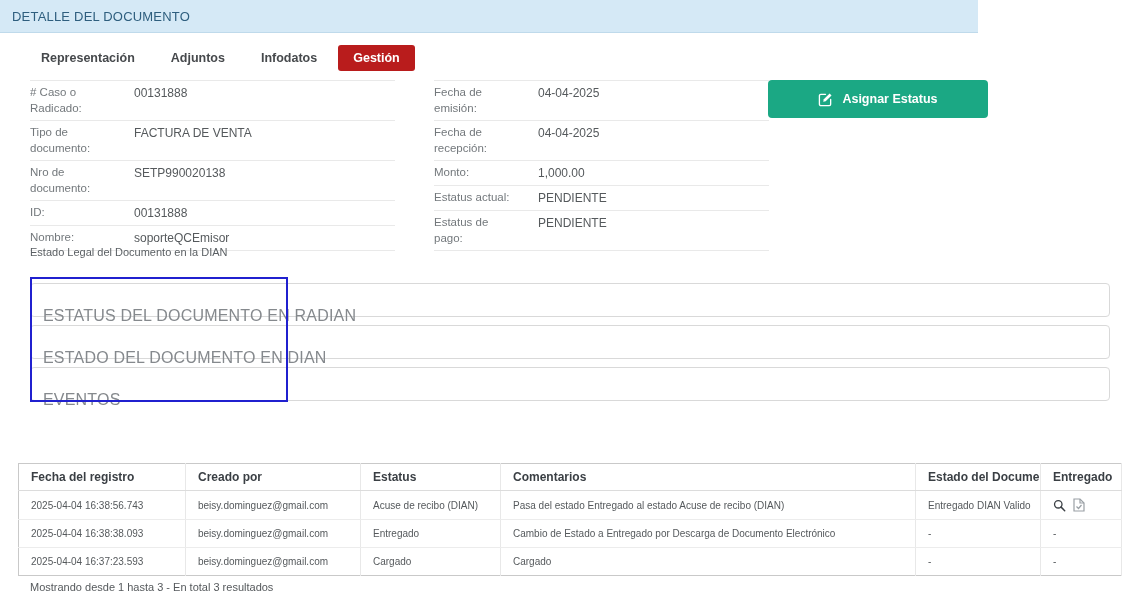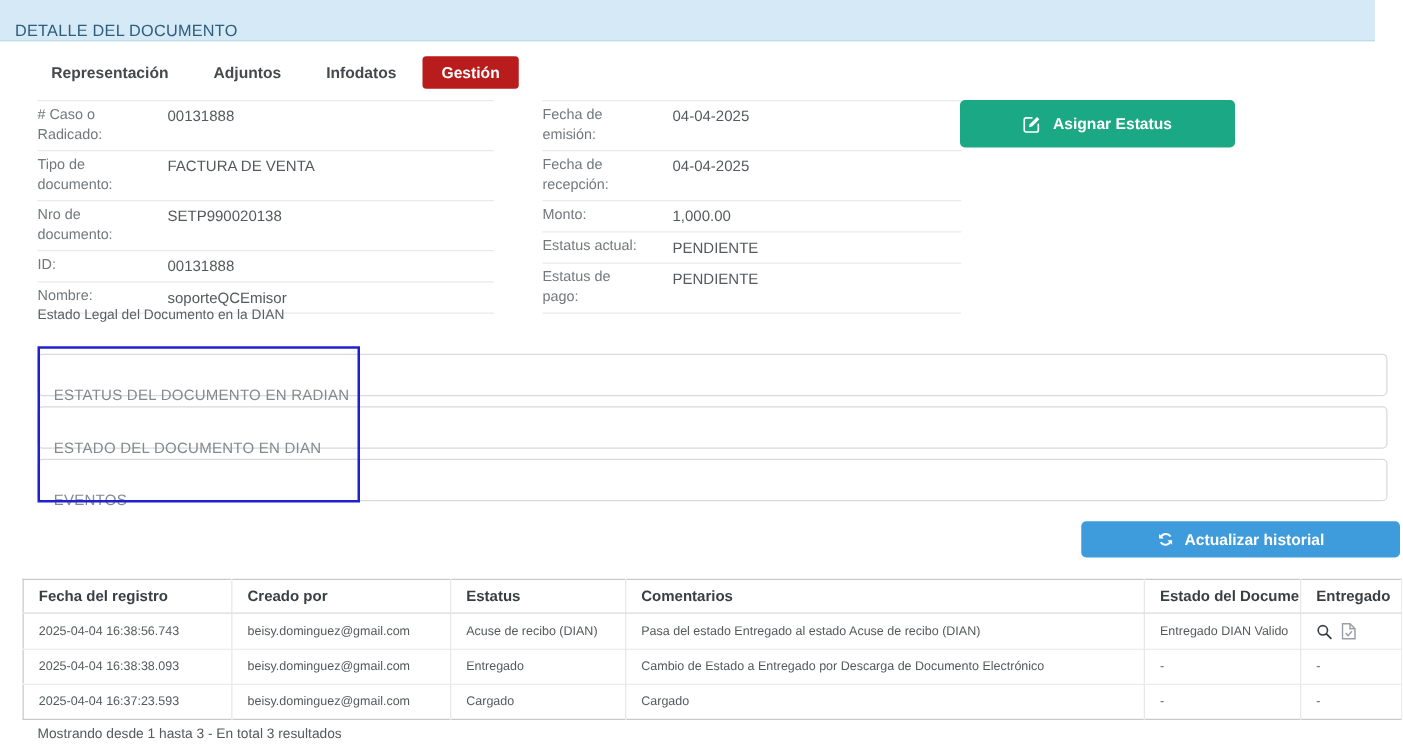--- a/index.html
+++ b/index.html
@@ -1,23 +1,23 @@
 <!DOCTYPE html>
 <html><head>
 <meta charset="utf-8">
 <style>
   * { box-sizing: border-box; margin: 0; padding: 0; }
   html,body { background:#fff; }
   body { font-family: "Liberation Sans", "DejaVu Sans", sans-serif; }
   .page { position: relative; width: 1122px; height: 597px; background:#fff; overflow:hidden; }
 
   
-  .topbar { position:absolute; top:0; left:0; width:1100px; height:33px;
+  .topbar { position:absolute; top:0; left:0; width:978px; height:33px;
     background:#d5e9f6; border-bottom:1px solid #bfdaeb;
-    display:flex; align-items:flex-end; padding-left:12px; }
+    display:flex; align-items:center; padding-left:12px; }
   .topbar span { font-size:13px; color:#2e5e7e; letter-spacing:.2px; }
 
   
   .tabs { position:absolute; top:45px; left:26px; display:flex; align-items:center; gap:6px; }
   .tab { padding:6px 15px; font-size:12.5px; font-weight:600; color:#46494c; cursor:pointer; border-radius:3px; }
   .tab.active { background:#b91c1c; color:#fff; }
 
   
   .fields { position:absolute; font-size:12px; }
   .fields.left { top:80px; left:30px; width:365px; }
@@ -33,21 +33,21 @@
     font-family:inherit; }
   .btn .bicon { display:flex; align-items:center; }
   .btn-green { top:80px; left:768px; width:220px; height:38px; background:#1ba884; }
   .btn-blue  { top:417px; left:865px; width:255px; height:29px; background:#3e9bdc; }
 
   
   .section-title { position:absolute; top:246px; left:30px; font-size:11px; font-weight:400; color:#5a5f63; }
   .accordion { position:absolute; left:30px; width:1080px; height:34px; background:#fff;
     border:1px solid #d9d9d9; border-radius:4px; display:flex; align-items:center;
     padding-left:12px; cursor:pointer; }
-  .accordion span { font-size:12px; color:#85898d; letter-spacing:.2px;margin-top:32px; }
+  .accordion span { font-size:16px; color:#85898d; letter-spacing:.2px;margin-top:32px; }
   .acc-1 { top:283px; } .acc-2 { top:325px; } .acc-3 { top:367px;align-items:center; }
 
   
   .annotation-box { position:absolute; top:277px; left:30px; width:258px; height:125px;
     border:2px solid #2020cf; pointer-events:none; }
 
   
   .history { position:absolute; top:463px; left:18px; width:1104px; border-collapse:collapse;
     table-layout:fixed; border:1px solid #c9c9c9; }
   .history th, .history td { text-align:left; padding:0 8px 0 12px; overflow:hidden; white-space:nowrap;
@@ -139,33 +139,20 @@
   </div>
   <div class="accordion acc-2">
     <span>ESTADO DEL DOCUMENTO EN DIAN</span>
   </div>
   <div class="accordion acc-3">
     <span>EVENTOS</span>
   </div>
 
   <div class="annotation-box"></div>
 
-  <button class="btn btn-blue">
-    <span class="bicon">
-      <svg width="13" height="13" viewBox="0 0 16 16">
-        <g stroke="#fff" stroke-width="2" fill="none">
-          <path d="M12.9 5.2A5.6 5.6 0 0 0 2.9 6.6"></path>
-          <path d="M3.1 10.8a5.6 5.6 0 0 0 10-1.4"></path>
-        </g>
-        <path fill="#fff" d="M1.6 2.6v4.6h4.6z"></path>
-        <path fill="#fff" d="M14.4 13.4V8.8H9.8z"></path>
-      </svg>
-    </span>
-    <span>Actualizar historial</span>
-  </button>
 
   <table class="history">
     <colgroup>
       <col style="width:167px">
         <col style="width:175px">
         <col style="width:140px">
       <col style="width:415px">
         <col style="width:125px">
         <col>
     </colgroup>

